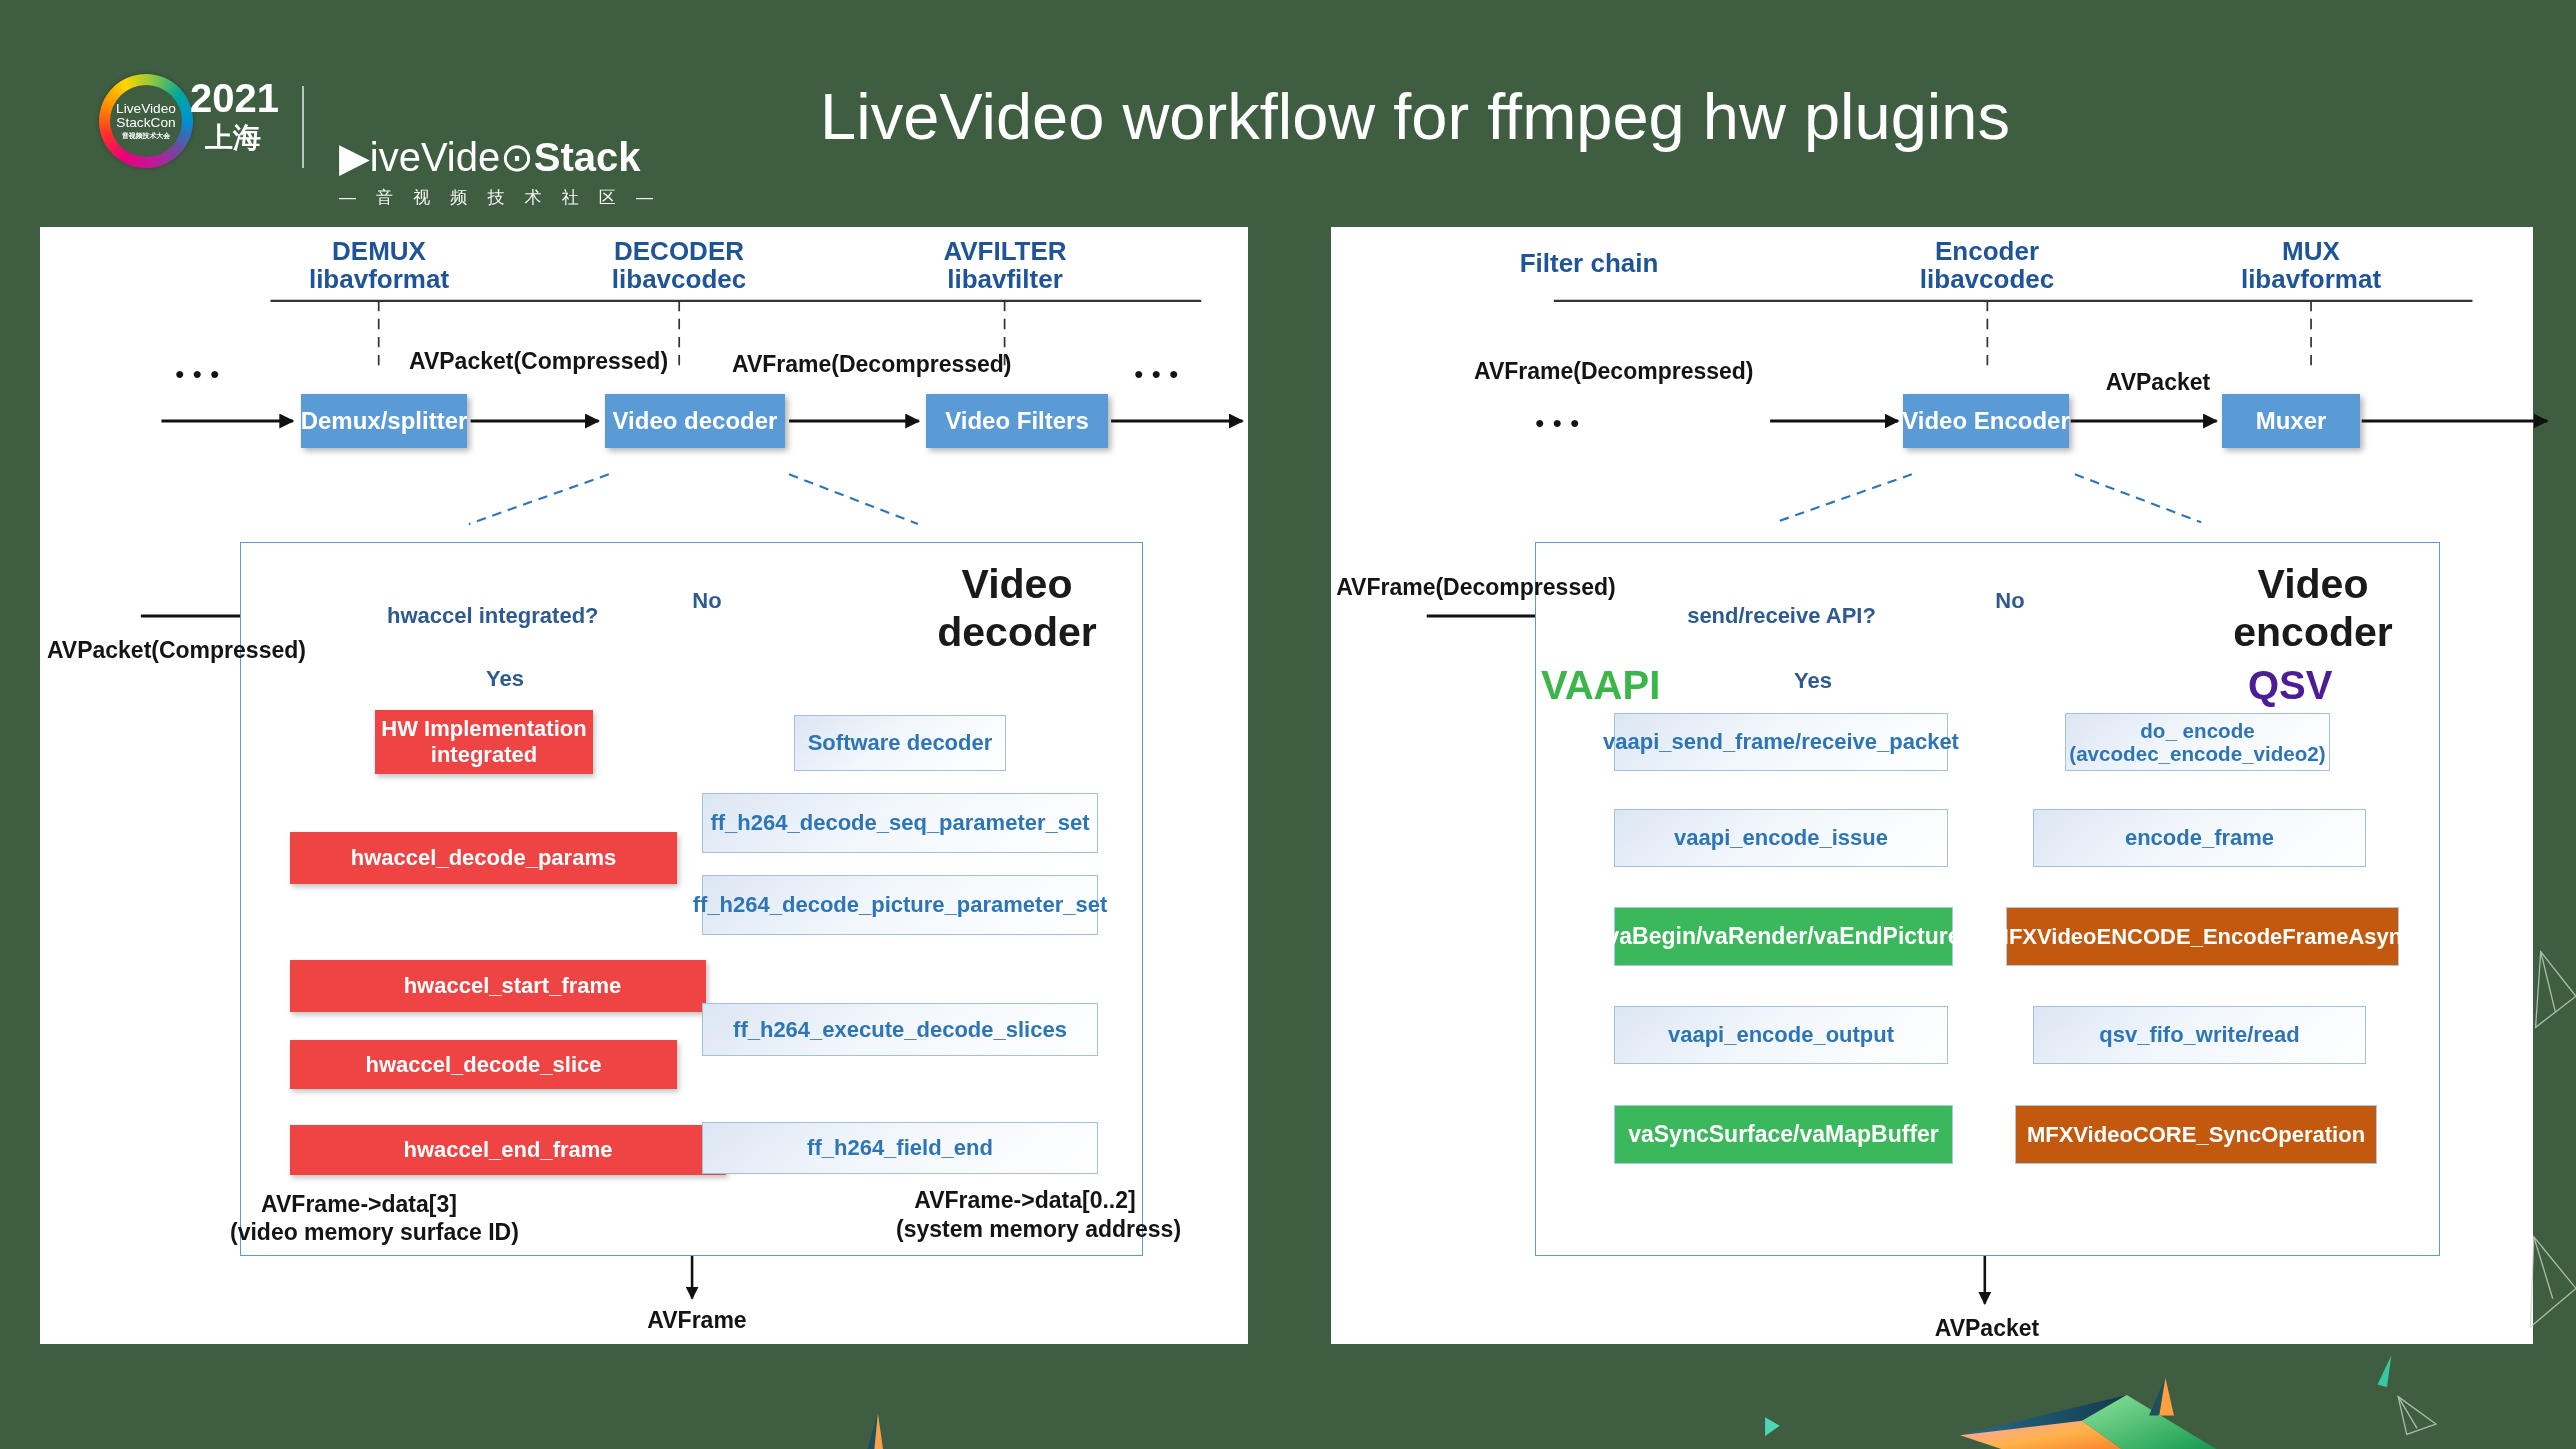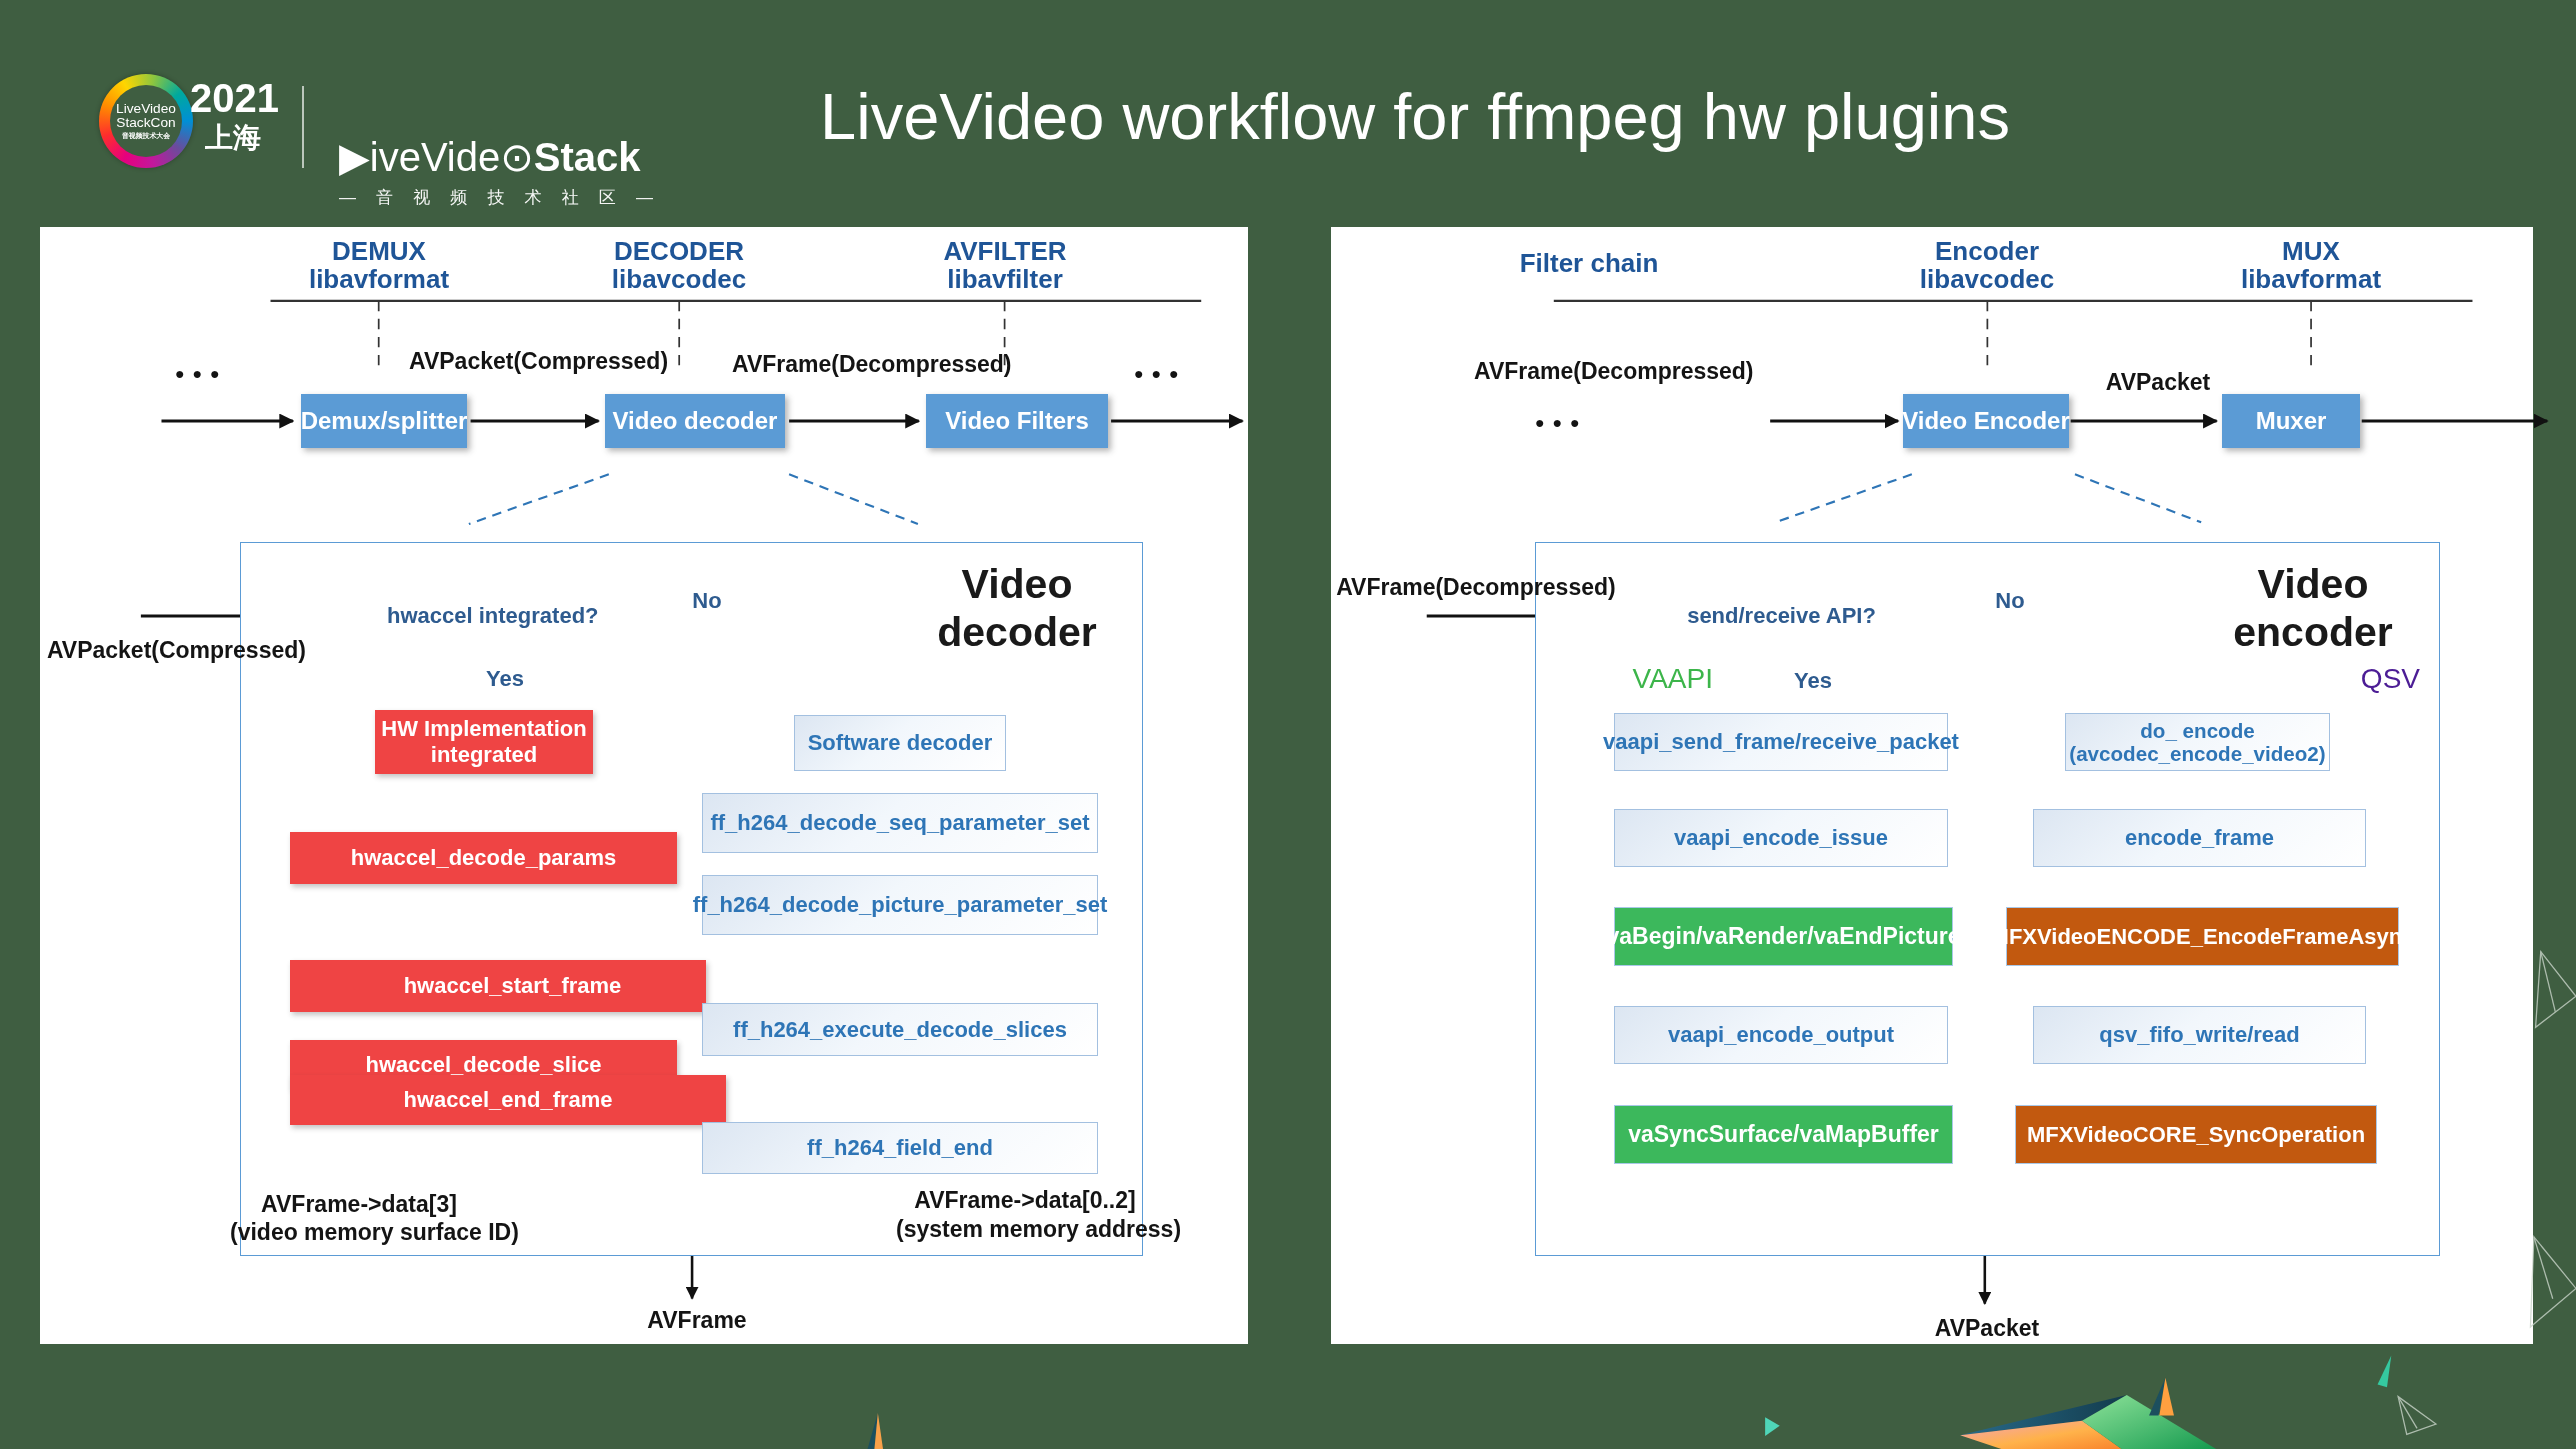--- a/index.html
+++ b/index.html
@@ -17,21 +17,21 @@
       text-align:center;white-space:nowrap;}
   .flowbox{background:#5B9BD5;color:#fff;font-size:24px;font-weight:600;box-shadow:2.6px 3.4px 6px rgba(40,40,40,.35);}
   .bigrect{position:absolute;border:1.7px solid #5B9BD5;background:#fff;}
   .paneltitle{position:absolute;text-align:center;color:#1a1a1a;font-size:41px;line-height:48px;font-weight:600;}
   .darkbox{background:#ef4444;color:#fff;font-size:22px;line-height:26px;font-weight:600;box-shadow:1.7px 2.6px 5.2px rgba(60,60,60,.3);}
   .lightbox{background:linear-gradient(140deg,#DCE6F2 0%,#F2F7FC 45%,#ffffff 100%);border:1.7px solid #A3C0E0;
             color:#2E75B6;font-size:22px;line-height:24px;font-weight:600;}
   .greenbox{background:#3CB85C;border:1.7px solid #A9C8E8;color:#fff;font-size:23px;font-weight:600;}
   .orangebox{background:#C2590F;border:1.7px solid #A9C8E8;color:#fff;font-size:22px;font-weight:600;}
   .decl{position:absolute;text-align:center;color:#2E5B8F;font-weight:600;font-size:22px;line-height:24px;white-space:nowrap;}
-  .apilabel{position:absolute;text-align:right;font-weight:400;font-size:28px;white-space:nowrap;}
+  .apilabel{position:absolute;text-align:left;font-weight:700;font-size:40px;white-space:nowrap;}
   .vaapi{color:#3CB54A;} .qsv{color:#4c1d95;}
   
   .badge{position:absolute;left:99px;top:74px;width:94px;height:94px;border-radius:50%;
          background:conic-gradient(from 210deg,#E6007E,#FF2D2D,#FF8A00,#FFD500,#8DC63F,#00A99D,#008FD5,#6A4C9C,#C2189C,#E6007E);
          box-shadow:0 0 5.2px rgba(0,0,0,.3);}
   .badge-inner{position:absolute;inset:11px;border-radius:50%;background:#3F5E41;display:flex;flex-direction:column;
          align-items:center;justify-content:center;color:#fff;}
   .badge-l1{font-size:13.7px;font-weight:400;line-height:14.6px;}
   .badge-l3{font-size:6.9px;font-weight:700;line-height:9.4px;}
   .yearblock{position:absolute;left:190px;top:77px;width:86px;text-align:center;color:#fff;}
@@ -138,21 +138,21 @@
 
     <div class="bx darkbox" style="left:335px;top:483px;width:218px;height:64px;">
       <div>HW Implementation</div>
       <div>integrated</div>
     </div>
     <div class="bx lightbox" style="left:754px;top:488px;width:210px;height:54px;">Software decoder</div>
 
     <div class="bx darkbox" style="left:250px;top:605px;width:387px;height:52px;">hwaccel_decode_params</div>
     <div class="bx darkbox" style="left:250px;top:733px;width:387px;height:52px;padding-left:29px;">hwaccel_start_frame</div>
     <div class="bx darkbox" style="left:250px;top:813px;width:387px;height:49px;">hwaccel_decode_slice</div>
-    <div class="bx darkbox" style="left:250px;top:848px;width:436px;height:50px;">hwaccel_end_frame</div>
+    <div class="bx darkbox" style="left:250px;top:898px;width:436px;height:50px;">hwaccel_end_frame</div>
 
     <div class="bx lightbox" style="left:662px;top:566px;width:394px;height:58px;">ff_h264_decode_seq_parameter_set</div>
     <div class="bx lightbox" style="left:662px;top:648px;width:394px;height:58px;">ff_h264_decode_picture_parameter_set</div>
     <div class="bx lightbox" style="left:662px;top:776px;width:394px;height:51px;">ff_h264_execute_decode_slices</div>
     <div class="bx lightbox" style="left:662px;top:895px;width:394px;height:50px;">ff_h264_field_end</div>
 
     <div class="lbl" style="left:190px;top:965px;width:258px;">AVFrame-&gt;data[3]</div>
     <div class="lbl" style="left:190px;top:993px;width:258px;">(video memory surface ID)</div>
     <div class="lbl" style="left:856px;top:961px;width:258px;">AVFrame-&gt;data[0..2]</div>
     <div class="lbl" style="left:856px;top:990px;width:258px;">(system memory address)</div>

